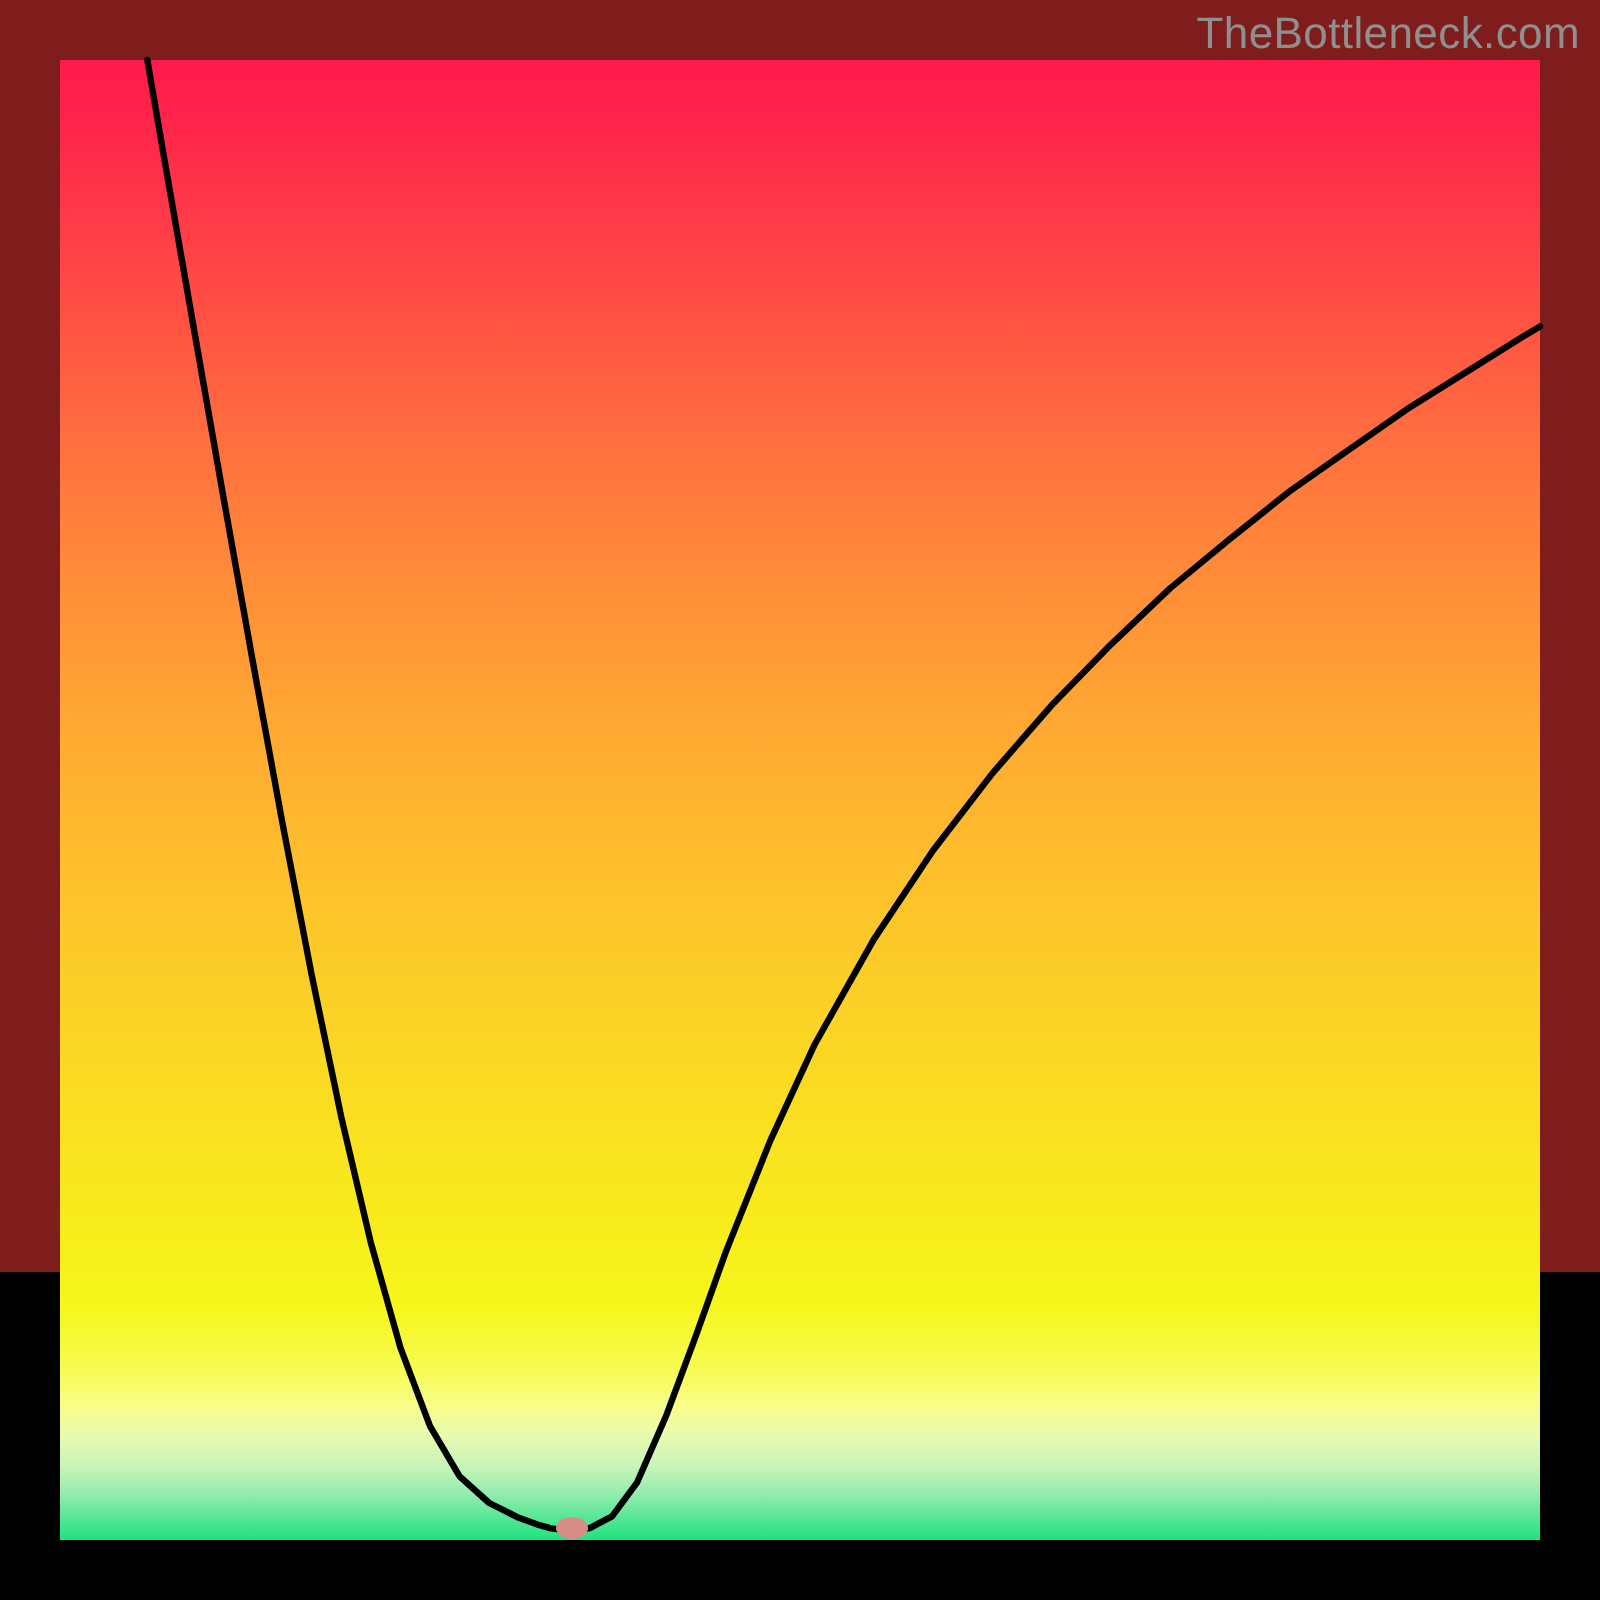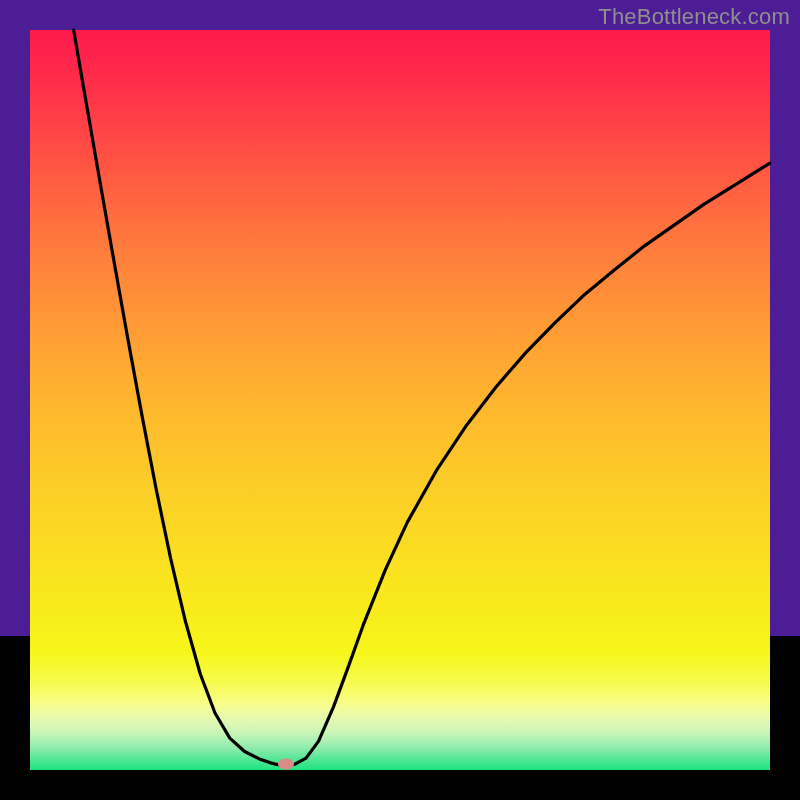--- a/index.html
+++ b/index.html
@@ -10,21 +10,21 @@
     background: #000;
     overflow: hidden;
     font-family: Arial, Helvetica, sans-serif;
   }
   .frame {
     position: absolute;
     left: 0;
     top: 0;
     width: 800px;
     height: 636px;
-    background: #4c1d95;
+    background: #7f1d1d;
   }
   .plot {
     position: absolute;
     left: 30px;
     top: 30px;
     width: 740px;
     height: 740px;
     
     background: linear-gradient(to bottom,
       #ff1a4d 0%,

